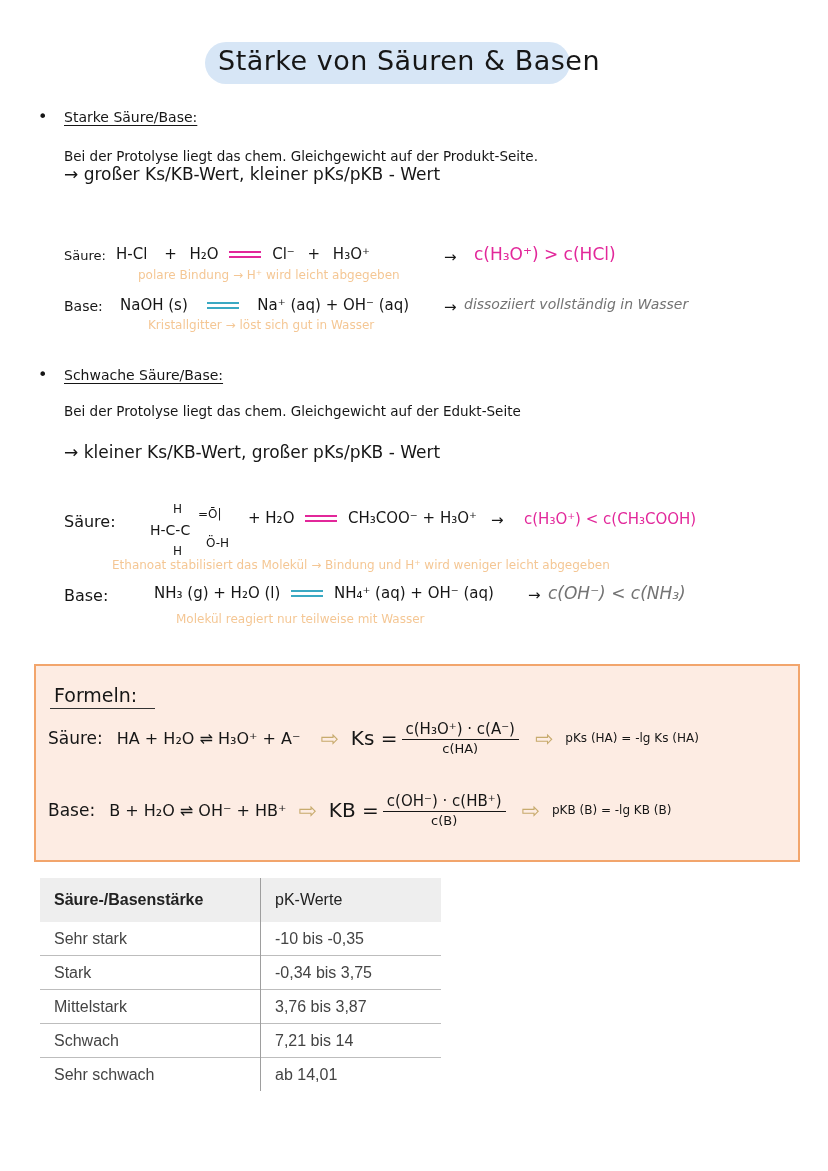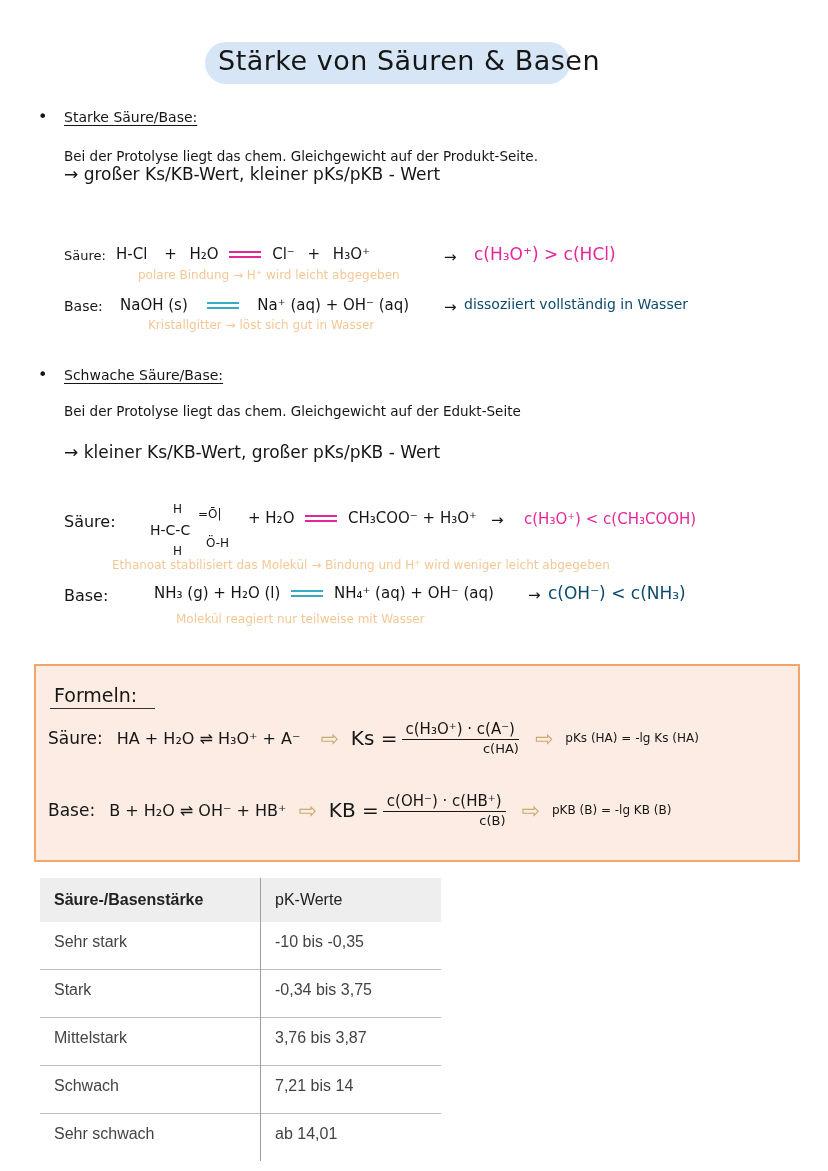--- a/index.html
+++ b/index.html
@@ -8,43 +8,43 @@
   .abs { position:absolute; white-space:nowrap;margin-top:12px; }
   .title-pill { left:205px; top:30px; width:365px; height:42px; background:#d7e6f6;
                 border-radius:22px; }
   .title { left:218px; top:33px; font-size:27px; letter-spacing:0.5px; font-family:"DejaVu Sans", sans-serif; }
   .bullet { font-size:16px; }
   .heading { font-size:14px; text-decoration:underline; text-underline-offset:3px; }
   .line { font-size:13.5px; }
   .arrowline { font-size:17px; }
   .eq { font-size:15px; }
   .pink { color:#e2279a; }
-  .teal { color:#0c4a6e; }
+  .teal { color:#737373;font-style:italic; }
   .note { color:#f2b97a; font-size:12px; opacity:0.8; }
   .eqarrow-pink { display:inline-block; width:32px; height:8px; position:relative; vertical-align:middle; margin:0 6px; }
   .eqarrow-pink::before, .eqarrow-pink::after { content:""; position:absolute; left:0; right:0; height:2px; }
   .eqarrow-pink::before { top:0; background:#e2279a; }
   .eqarrow-pink::after { top:5px; background:#e2279a; }
   .eqarrow-teal { display:inline-block; width:32px; height:8px; position:relative; vertical-align:middle; margin:0 6px; }
   .eqarrow-teal::before, .eqarrow-teal::after { content:""; position:absolute; left:0; right:0; height:2px; }
   .eqarrow-teal::before { top:0; background:#3aa9c3; }
   .eqarrow-teal::after { top:5px; background:#3aa9c3; }
 
   .formula-box { left:34px; top:652px; width:766px; height:198px; background:#fdece3;
                  border:2px solid #f2a56c; box-sizing:border-box; }
-  .frac { display:inline-flex; flex-direction:column; align-items:flex-end; vertical-align:middle; margin:0 4px; }
+  .frac { display:inline-flex; flex-direction:column; align-items:center; vertical-align:middle; margin:0 4px; }
   .frac .num { border-bottom:1.5px solid #161616; padding:0 4px 1px 4px; font-size:15px; }
   .frac .den { font-size:13px; padding-top:1px; }
   .fat-arrow { display:inline-block; color:#c8ab6e; font-size:22px; margin:0 12px; vertical-align:middle; }
 
   table.pk { position:absolute; left:40px; top:878px; border-collapse:collapse;
              font-family:"Liberation Sans", sans-serif; font-size:16px; color:#444; }
   table.pk th { background:#eeeeee; color:#222; font-weight:bold; text-align:left; height:44px; padding:0 0 0 14px; }
   table.pk th.c2 { font-weight:normal; }
-  table.pk td { height:39px; padding:0 0 8px 14px; border-top:1px solid #bdbdbd; }
+  table.pk td { height:33px; padding:0 0 0 14px; border-top:1px solid #bdbdbd; }
   table.pk .c1 { width:206px; border-right:1px solid #9e9e9e; }
   table.pk .c2 { width:166px; }
   table.pk tr:first-child td { border-top:none; }
 </style>
 </head>
 <body>
 
 <div class="abs title-pill"></div>
 <div class="abs title">Stärke von Säuren &amp; Basen</div>
 

